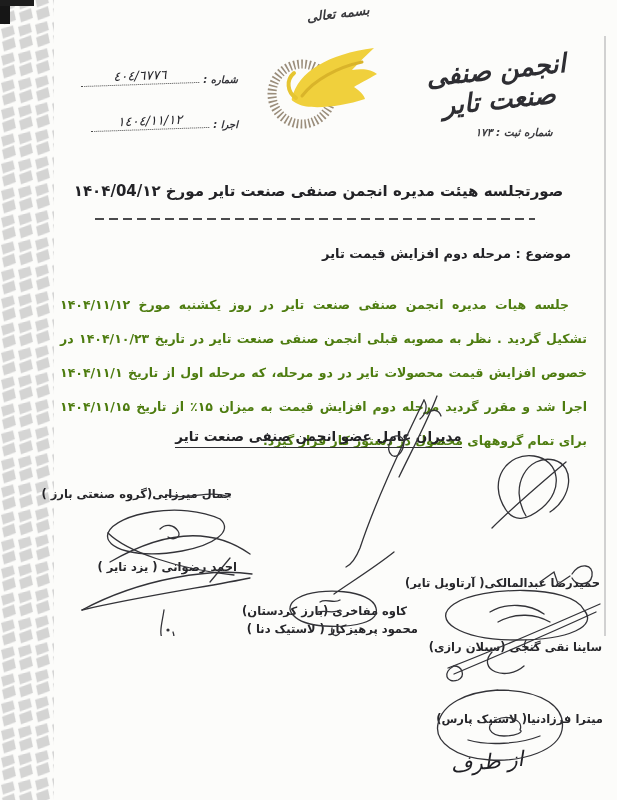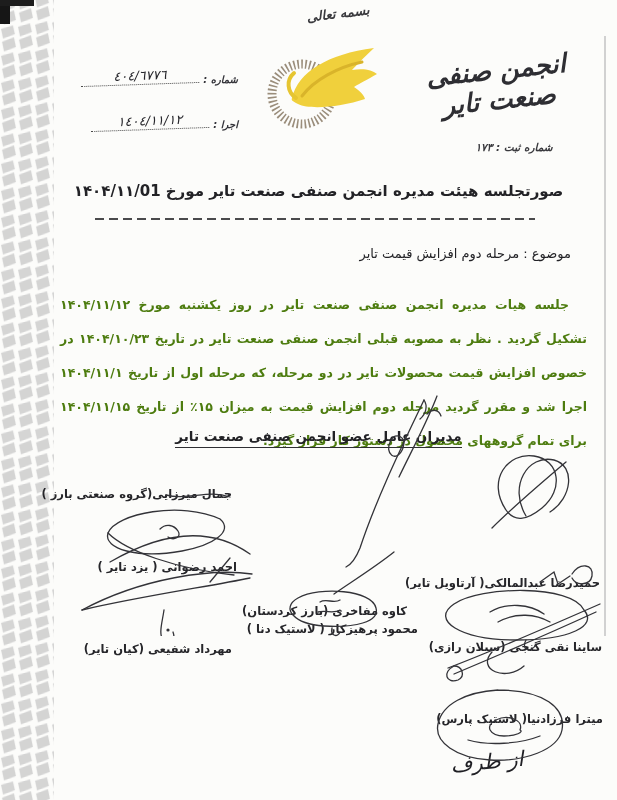--- a/index.html
+++ b/index.html
@@ -27,21 +27,21 @@
   .org-name{
     position:absolute;right:22px;top:56px;width:195px;
     font-family:"DejaVu Serif", serif;
     font-size:26px;font-weight:bold;font-style:italic;
     direction:rtl;text-align:center;line-height:1.15;
     transform:rotate(-6deg);color:#2e2e33;
   }
   .reg-no{
     position:absolute;right:38px;top:126px;width:130px;
     direction:rtl;text-align:center;
-    font-size:10.5px;font-weight:bold;font-style:italic;color:#3a3a3e;margin-top:15px;
+    font-size:10.5px;font-weight:bold;font-style:italic;color:#3a3a3e;
   }
   .ref-block{
     position:absolute;left:58px;top:50px;width:180px;
     direction:rtl;font-size:10px;color:#34343a;
   }
   .ref-row{display:flex;align-items:flex-end;gap:4px;margin-bottom:10px;direction:rtl;}
   .ref-label{font-weight:bold;font-style:italic;white-space:nowrap;margin-top:24px;}
   .ref-value{
     direction:ltr;display:inline-block;min-width:118px;text-align:center;
     font-size:13px;font-style:italic;letter-spacing:2px;
@@ -55,21 +55,21 @@
     direction:rtl;text-align:center;
     font-size:15px;font-weight:bold;color:#222226;
   }
   .title-rule{
     position:absolute;left:95px;top:218px;width:440px;height:2px;
     background-image:repeating-linear-gradient(to right,#4a4a4c 0 9px,transparent 9px 14px);
   }
   .subject{
     position:absolute;left:62px;right:46px;top:246px;
     direction:rtl;text-align:right;
-    font-size:13px;font-weight:normal;color:#222226;
+    font-size:13px;font-weight:bold;color:#222226;
   }
   .body-par{
     position:absolute;left:60px;right:30px;top:288px;
     direction:rtl;text-align:justify;text-align-last:right;
     font-size:12.5px;font-weight:600;line-height:34px;
     text-indent:18px;color:#4d7c0f;
   }
   .sign-heading{
     position:absolute;left:62px;right:42px;top:428px;
     direction:rtl;text-align:center;
@@ -134,36 +134,35 @@
     <div class="ref-row">
       <span class="ref-label">شماره :</span>
       <span class="ref-value">٤٠٤/٦٧٧٦</span>
     </div>
     <div class="ref-row">
       <span class="ref-label">اجرا :</span>
       <span class="ref-value">١٤٠٤/١١/١٢</span>
     </div>
   </div>
 
-  <div class="doc-title">صورتجلسه هیئت مدیره انجمن صنفی صنعت تایر مورخ ۱۴۰۴/۱۱/01</div>
+  <div class="doc-title">صورتجلسه هیئت مدیره انجمن صنفی صنعت تایر مورخ ۱۴۰۴/04/۱۲</div>
   <div class="title-rule"></div>
   <div class="subject">موضوع : مرحله دوم افزایش قیمت تایر</div>
   <div class="body-par">جلسه هیات مدیره انجمن صنفی صنعت تایر در روز یکشنبه مورخ ۱۴۰۴/۱۱/۱۲ تشکیل گردید . نظر به مصوبه قبلی انجمن صنفی صنعت تایر در تاریخ ۱۴۰۴/۱۰/۲۳ در خصوص افزایش قیمت محصولات تایر در دو مرحله، که مرحله اول از تاریخ ۱۴۰۴/۱۱/۱ اجرا شد و مقرر گردید مرحله دوم افزایش قیمت به میزان ۱۵٪ از تاریخ ۱۴۰۴/۱۱/۱۵ برای تمام گروههای محصول در دستور کار قرار گیرد.</div>
 
   <div class="sign-heading">
     <span>مدیران عامل عضو انجمن صنفی صنعت تایر</span>
   </div>
 
   <div class="signer s2">جمال میرزایی(گروه صنعتی بارز )</div>
   <div class="signer s3">حمیدرضا عبدالمالکی( آرتاویل تایر)</div>
   <div class="signer s4">کاوه مفاخری (بارز کردستان)</div>
   <div class="signer s5">احمد رضوانی ( یزد تایر )</div>
   <div class="signer s6">ساینا نقی گنجی (سبلان رازی)</div>
   <div class="signer s7">محمود پرهیزکار ( لاستیک دنا )</div>
-  <div class="signer s8">مهرداد شفیعی (کیان تایر)</div>
   <div class="signer s9">میترا فرزادنیا( لاستیک پارس)</div>
 
   <div class="from-note">از طرف</div>
 
   <svg class="sig" style="left:382px;top:392px" width="62" height="90" viewBox="0 0 62 90">
     <path d="M55 4 C46 28 30 58 17 85"></path>
     <path d="M9 48 C1 62 15 72 21 56 C25 44 13 40 9 48"></path>
     <path d="M45 22 C51 16 57 18 59 24"></path>
   </svg>
 

